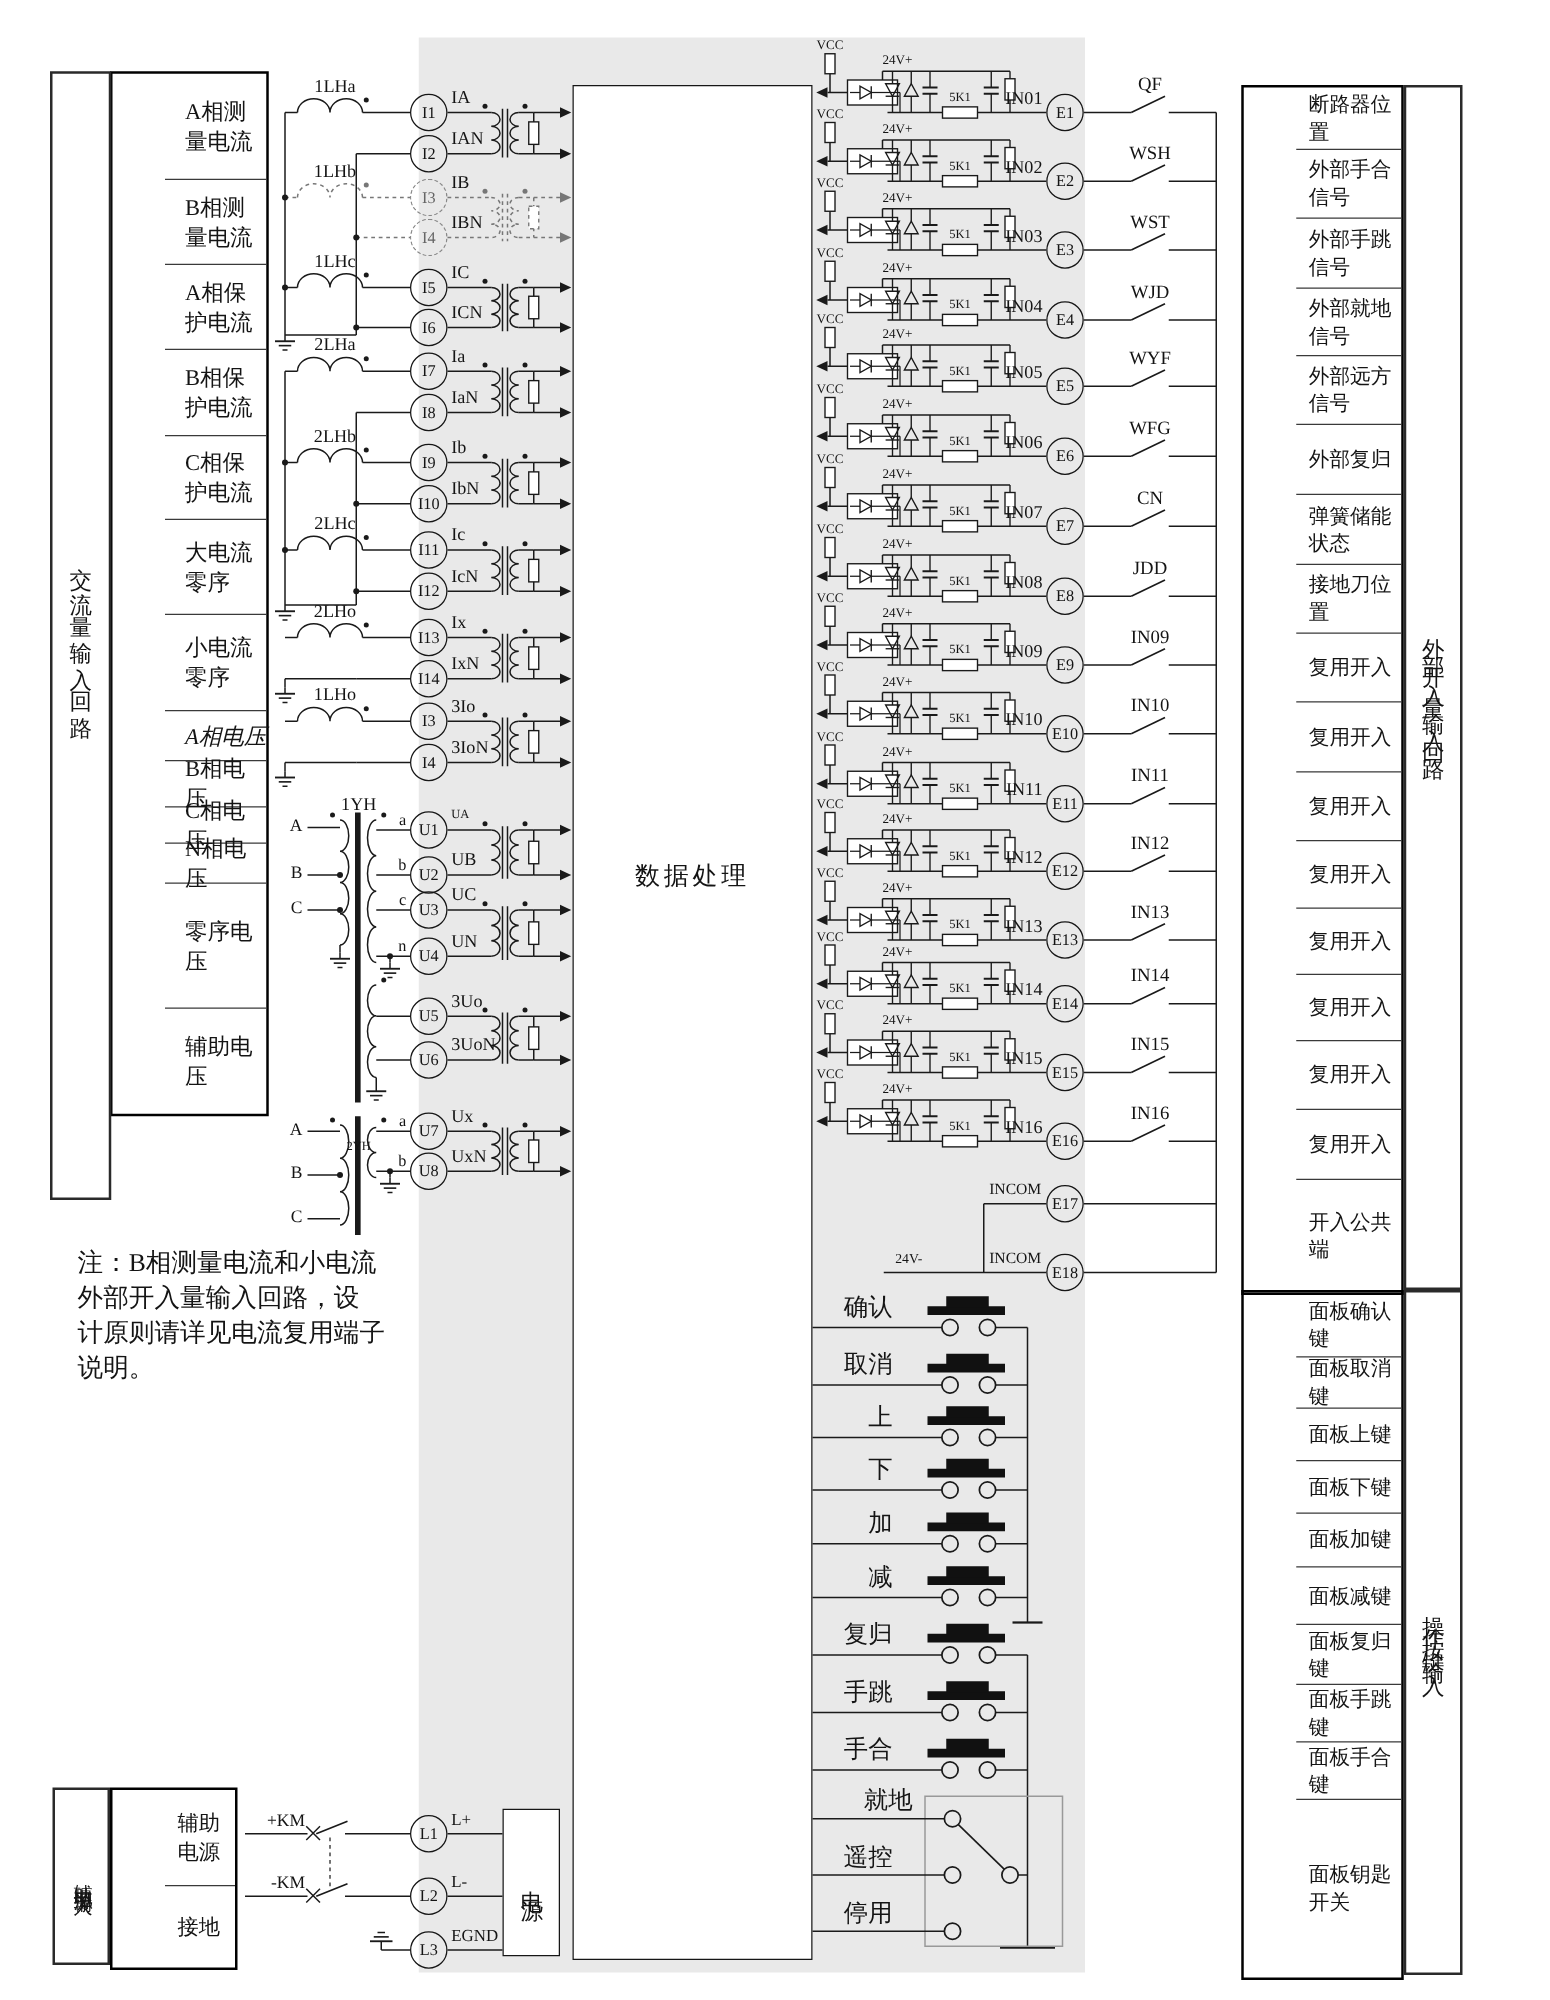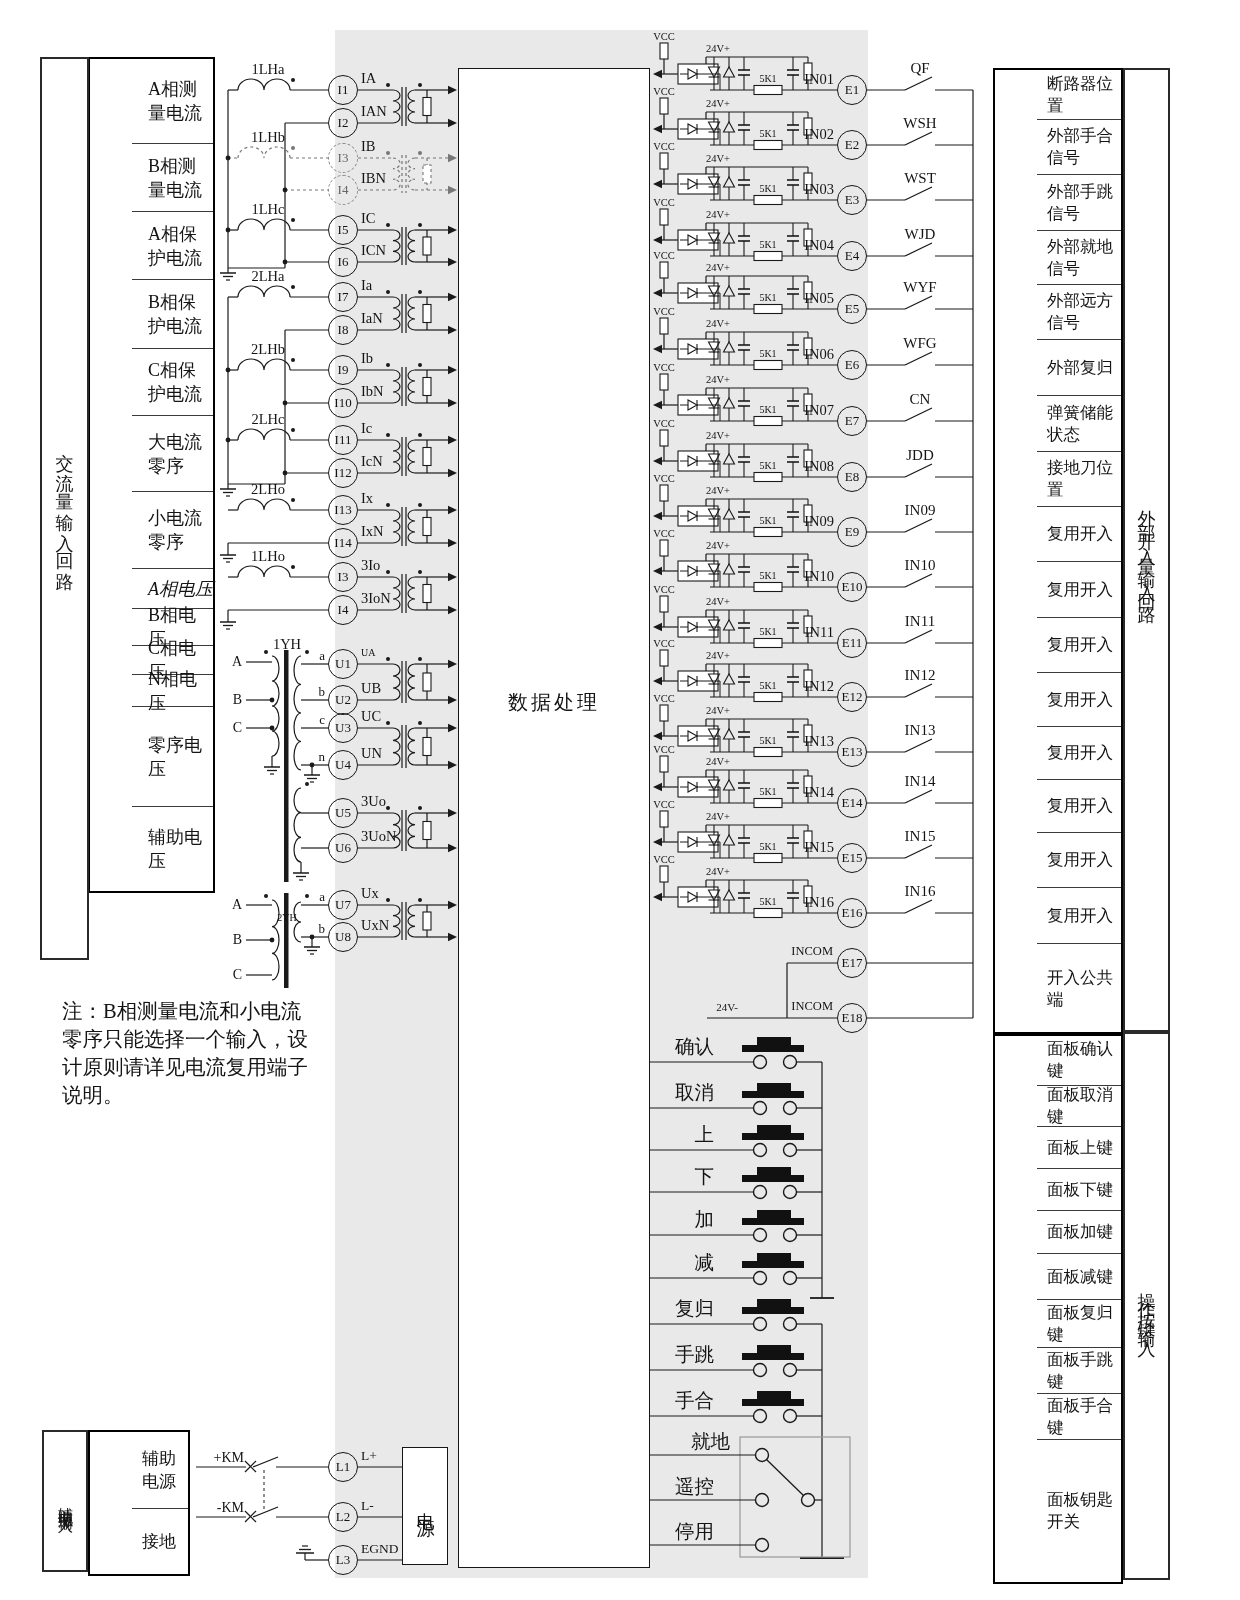--- a/index.html
+++ b/index.html
@@ -1219,21 +1219,21 @@
     <div class="lbl r" style="left: 244px; top: 1508px; font-size: 14px;">-KM</div>
     <div class="term" style="left: 343px; top: 1467px;">L1</div>
     <div class="lbl l" style="left: 361px; top: 1456px; font-size: 13.5px;">L+</div>
     <div class="term" style="left: 343px; top: 1517px;">L2</div>
     <div class="lbl l" style="left: 361px; top: 1506px; font-size: 13.5px;">L-</div>
     <div class="term" style="left: 343px; top: 1560px;">L3</div>
     <div class="lbl l" style="left: 361px; top: 1549px; font-size: 13.5px;">EGND</div>
     <div class="lbl c" style="left: 554px; top: 702px; font-size: 20px; letter-spacing: 3px;">数据处理</div>
     <div class="lbl c vlabel" style="left: 425px; top: 1506px; font-size: 18px; letter-spacing: 8px;">电源</div>
     <div class="lbl" style="left: 62px; top: 1001px; font-size: 20.5px;">注：B相测量电流和小电流</div>
-    <div class="lbl" style="left: 62px; top: 1029px; font-size: 20.5px;">零序只能选择一个输入，设</div>
+    <div class="lbl" style="left: 62px; top: 1029px; font-size: 20.5px;">外部开入量输入回路，设</div>
     <div class="lbl" style="left: 62px; top: 1057px; font-size: 20.5px;">计原则请详见电流复用端子</div>
     <div class="lbl" style="left: 62px; top: 1085px; font-size: 20.5px;">说明。</div>
     <div class="tbl" style="left: 88px; top: 57px; width: 127px;">
       <div class="row" style="height: 84px; font-size: 18px; padding-left: 16px;">A相测量电流</div>
       <div class="row" style="height: 68px; font-size: 18px; padding-left: 16px;">B相测量电流</div>
       <div class="row" style="height: 68px; font-size: 18px; padding-left: 16px;">A相保护电流</div>
       <div class="row" style="height: 69px; font-size: 18px; padding-left: 16px;">B相保护电流</div>
       <div class="row" style="height: 67px; font-size: 18px; padding-left: 16px;">C相保护电流</div>
       <div class="row" style="height: 76px; font-size: 18px; padding-left: 16px;">大电流零序</div>
       <div class="row" style="height: 77px; font-size: 18px; padding-left: 16px;">小电流零序</div>

